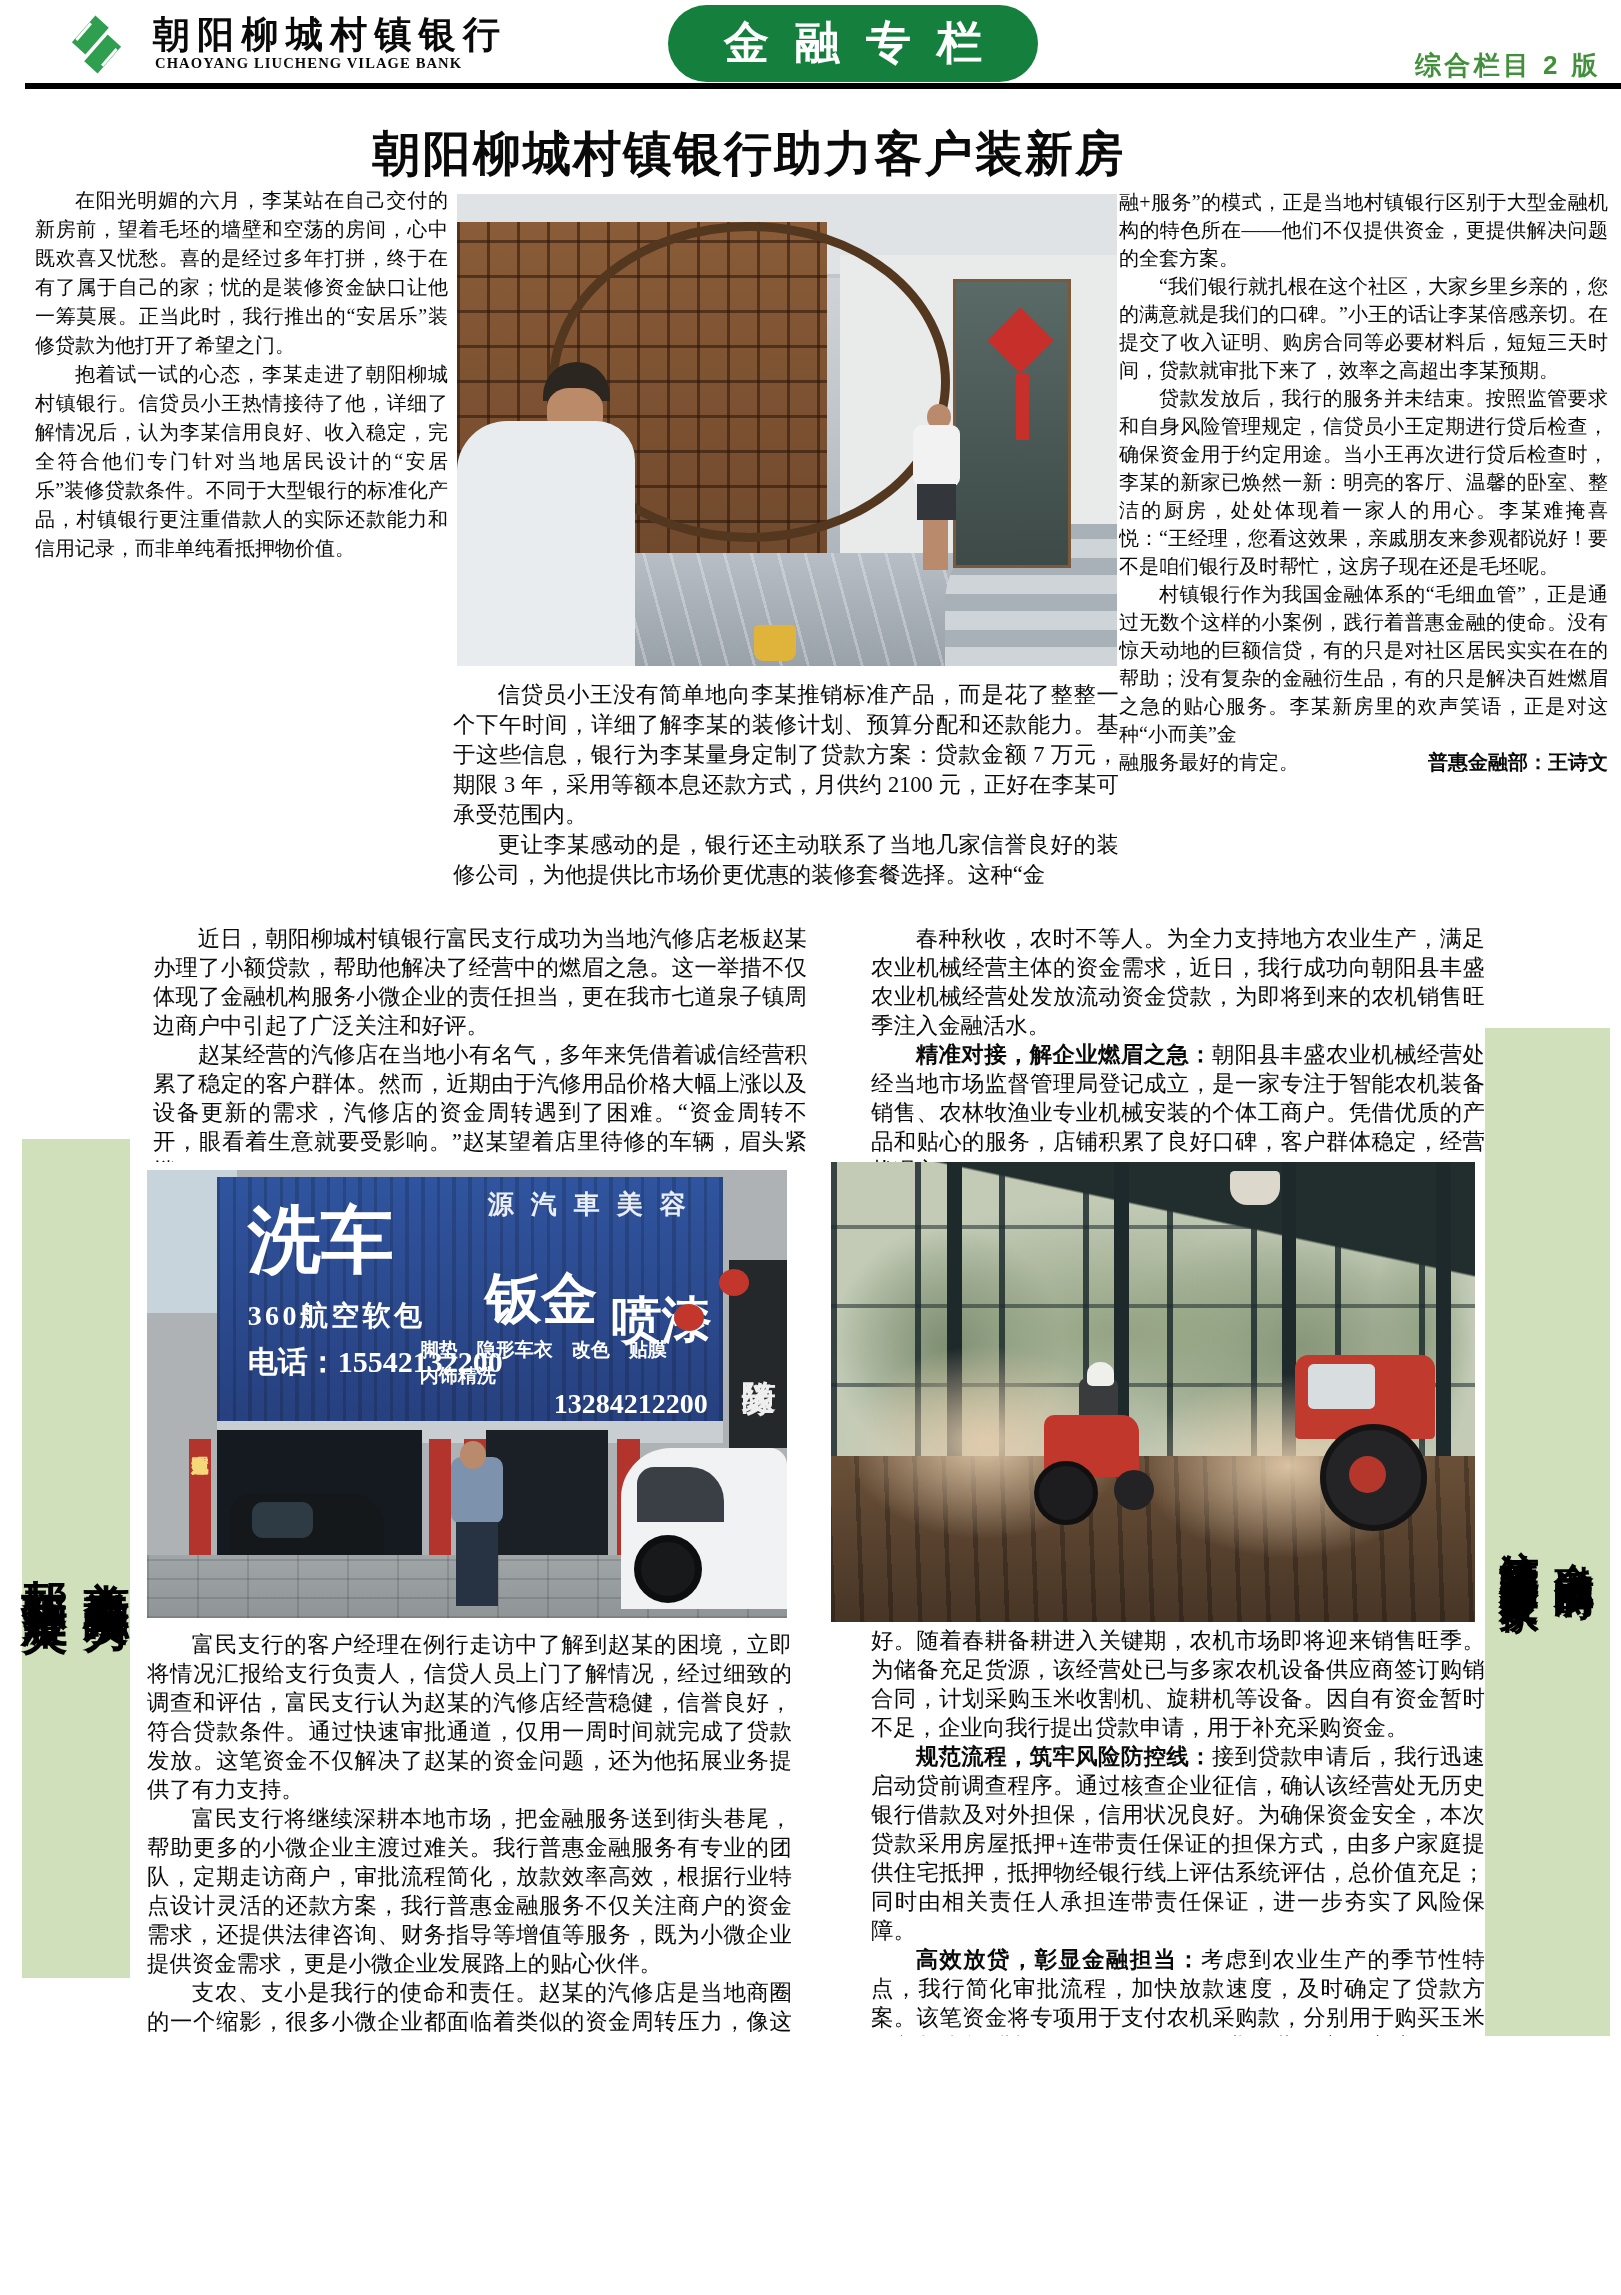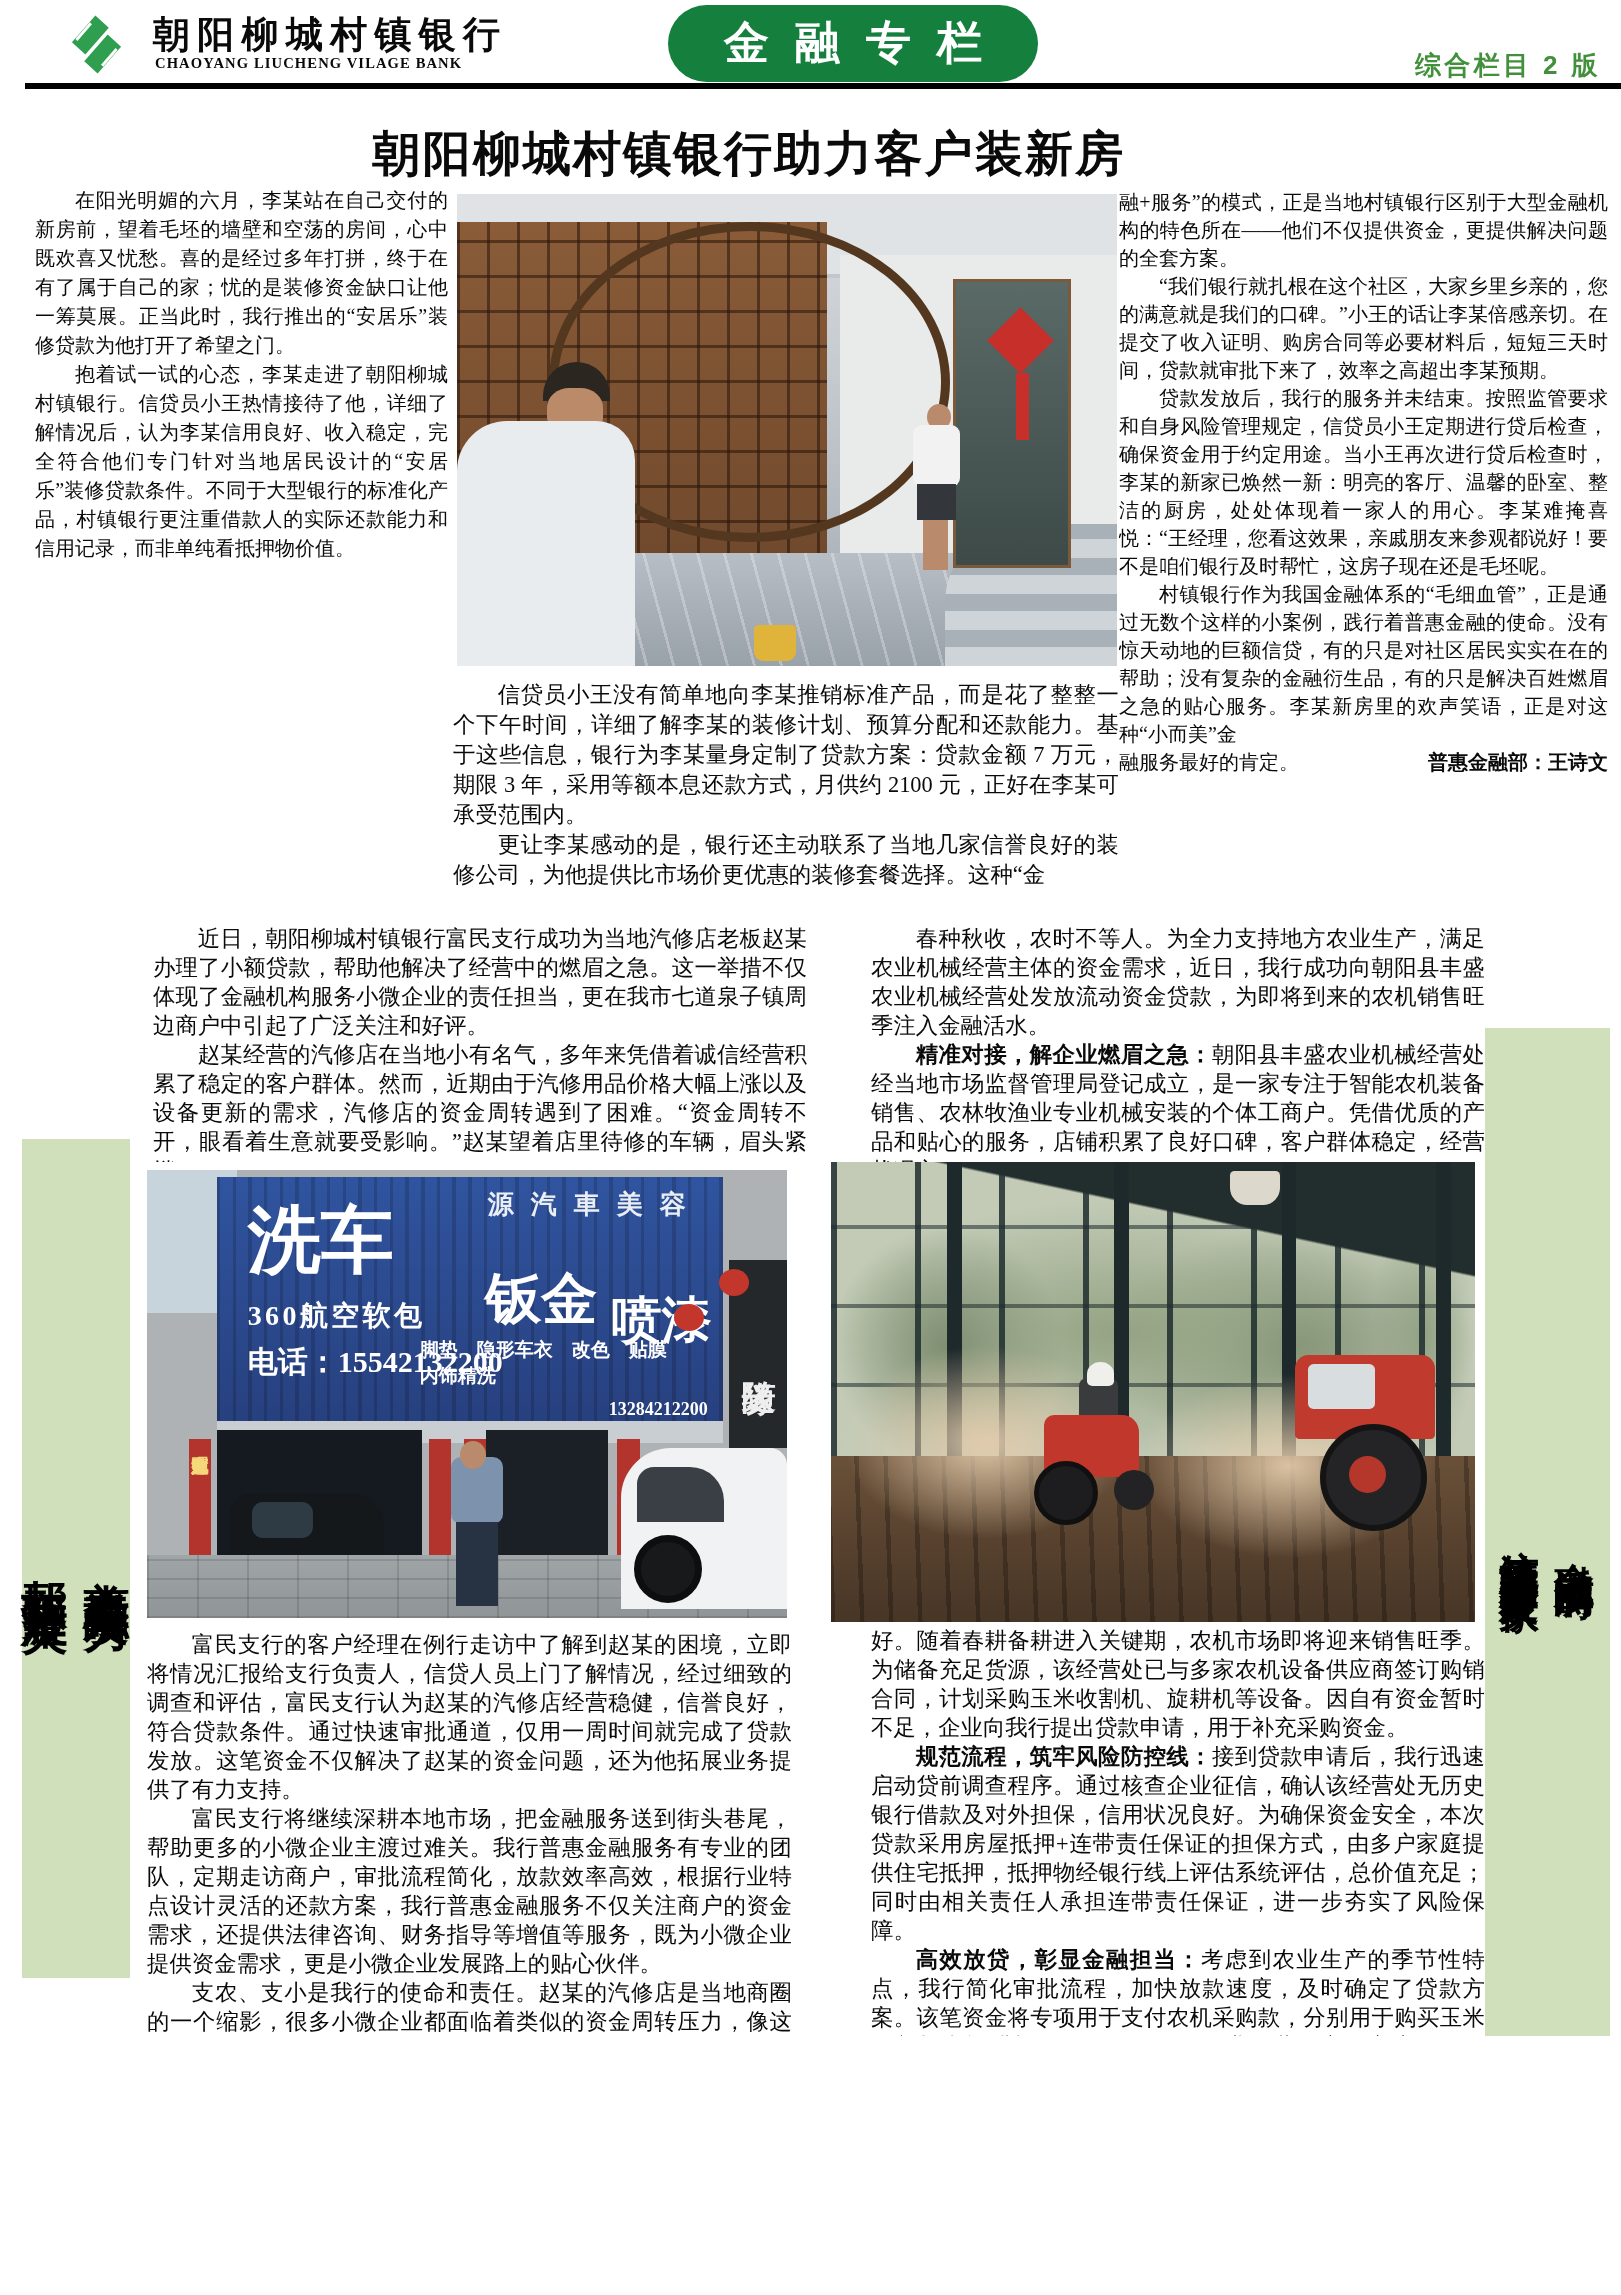--- a/index.html
+++ b/index.html
@@ -83,21 +83,21 @@
   .cw-sign{left:11%;top:1.5%;width:79%;height:56%;color:#fff;
       background-image:repeating-linear-gradient(90deg,rgba(0,0,0,.16) 0 3.4px,rgba(0,0,0,0) 3.4px 15.7px),
                        linear-gradient(#30549f,#27407e);}
   .cw-top-partial{position:absolute;right:4%;top:4%;font-size:26px;opacity:.9;letter-spacing:17px;font-weight:bold;}
   .cw-w1{position:absolute;left:6%;top:6%;font-size:73px;font-weight:900;}
   .cw-w2{position:absolute;left:53%;top:34%;font-size:56px;font-weight:900;}
   .cw-w3{position:absolute;left:78%;top:44%;font-size:50px;font-weight:900;}
   .cw-l1{position:absolute;left:6%;top:48%;font-size:28px;font-weight:bold;letter-spacing:3.4px;}
   .cw-l2{position:absolute;left:6%;top:66%;font-size:30px;font-weight:bold;}
   .cw-serv{position:absolute;left:40%;top:64%;font-size:19px;font-weight:bold;width:56%;}
-  .cw-ph2{position:absolute;right:3%;bottom:3%;font-size:18px;font-weight:bold;}
+  .cw-ph2{position:absolute;right:3%;bottom:3%;font-size:28px;font-weight:bold;}
   .cw-side{right:0;top:20%;width:9%;height:42%;background:#25282b;color:#eee;display:flex;align-items:center;justify-content:center;}
   .cw-side span{writing-mode:vertical-rl;font-size:34px;font-weight:bold;}
   .cw-garage1{left:11%;top:58%;width:32%;height:42%;background:#141a20;}
   .cw-garage2{left:53%;top:58%;width:19%;height:42%;background:#1a2026;}
   .cw-beam{left:11%;top:56%;width:79%;height:5%;background:#c9ced2;}
   .cw-couplet{width:22.4px;height:36%;background:#b3342c;top:60%;}
   .cw-couplet span{writing-mode:vertical-rl;color:#f5d87a;font-size:17px;font-weight:bold;display:block;margin-top:4.5px;}
   .cw-car-black{left:13%;top:72%;width:24%;height:22%;background:#15181b;border-radius:22.4px 34px 4.5px 4.5px;}
   .cw-car-black::after{content:"";position:absolute;left:14%;top:10%;width:40%;height:36%;background:#2e3a44;border-radius:11.2px;}
   .cw-car-white{right:0;bottom:2%;width:26%;height:36%;background:#f1f2f3;border-radius:50px 17px 0 0;}

